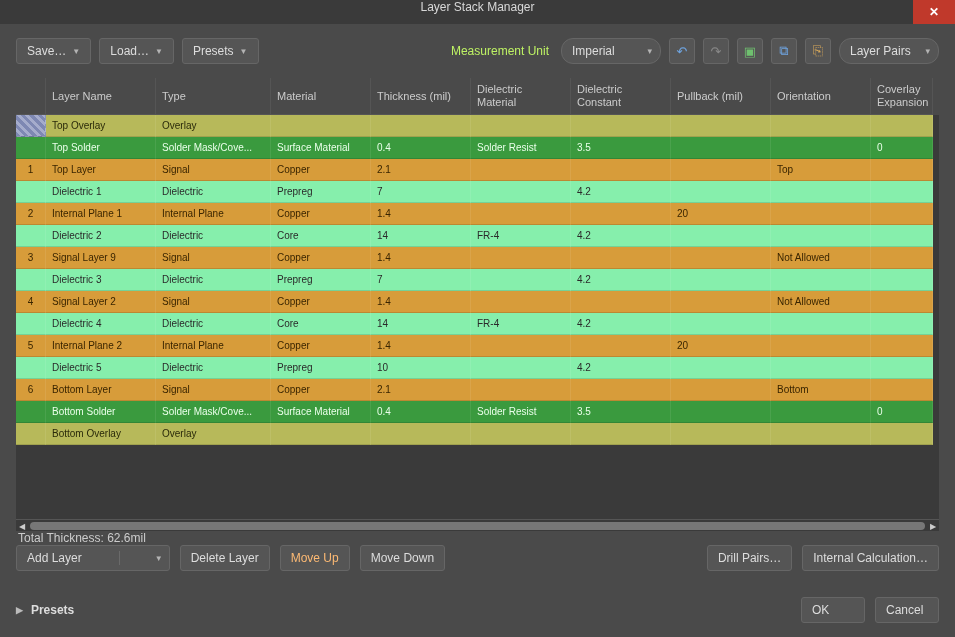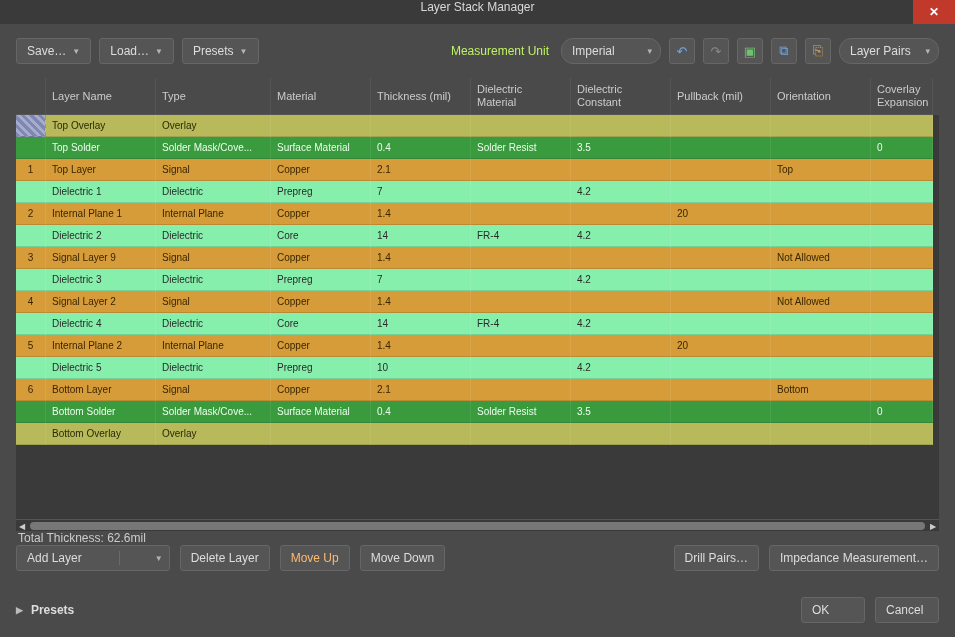--- a/index.html
+++ b/index.html
@@ -496,21 +496,21 @@
       <span>Move Up</span>
     </div>
     <div class="btn">
       <span>Move Down</span>
     </div>
     <div class="spacer"></div>
     <div class="btn">
       <span>Drill Pairs…</span>
     </div>
     <div class="btn">
-      <span>Impedance Measurement…</span>
+      <span>Internal Calculation…</span>
     </div>
   </div>
 </div>
 
 <div class="advanced">
   <span class="tri">▶</span>
   <span>Presets</span>
   <div class="footer-buttons">
     <div class="btn">
       <span>OK</span>

